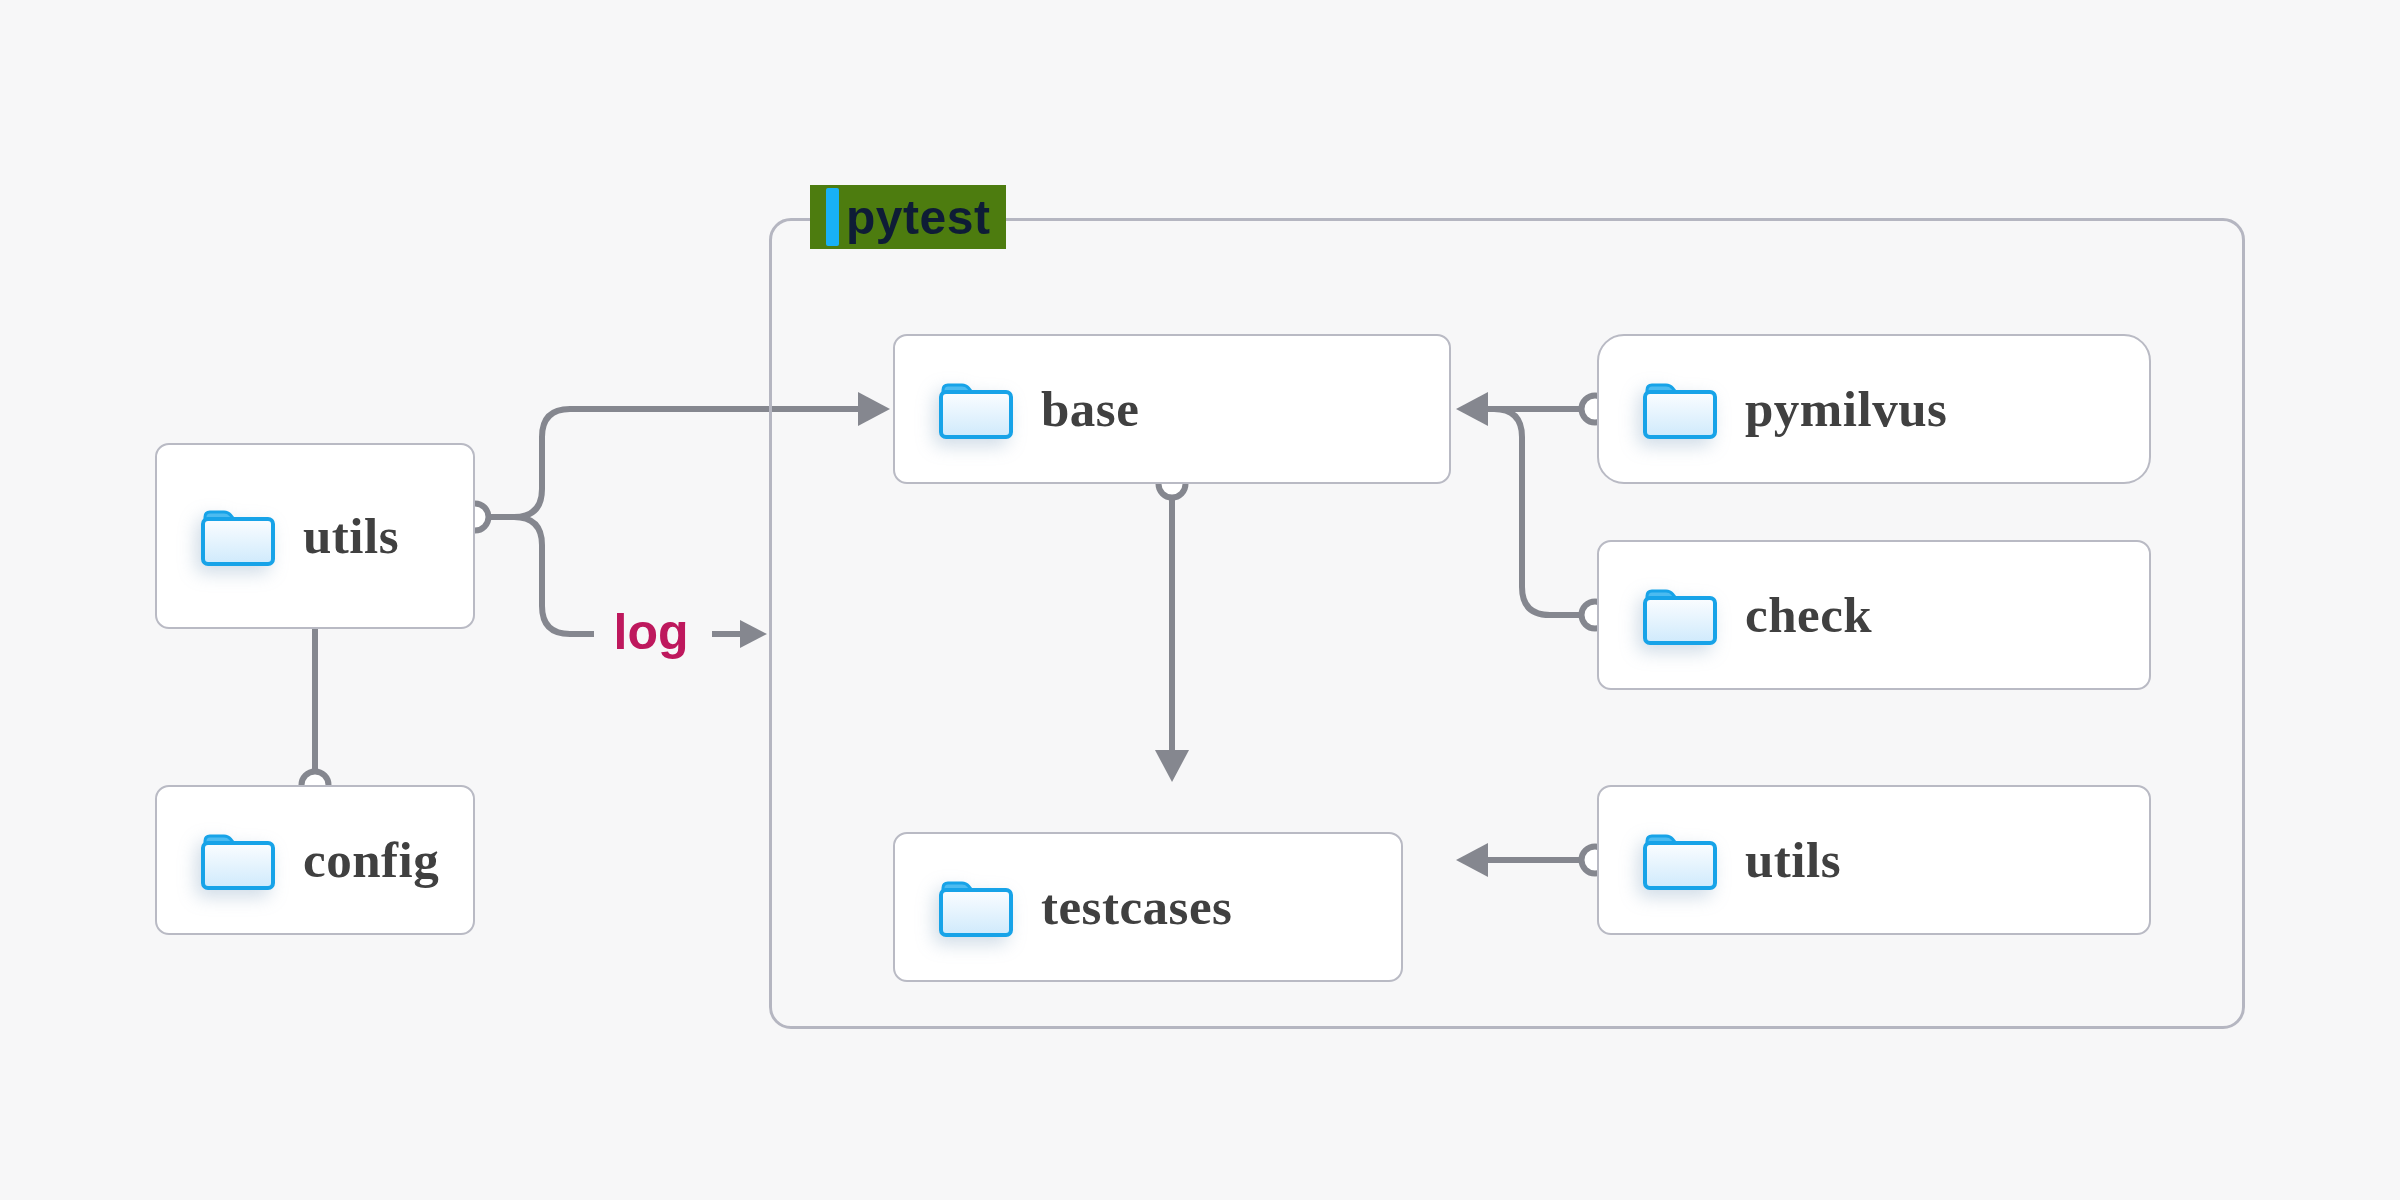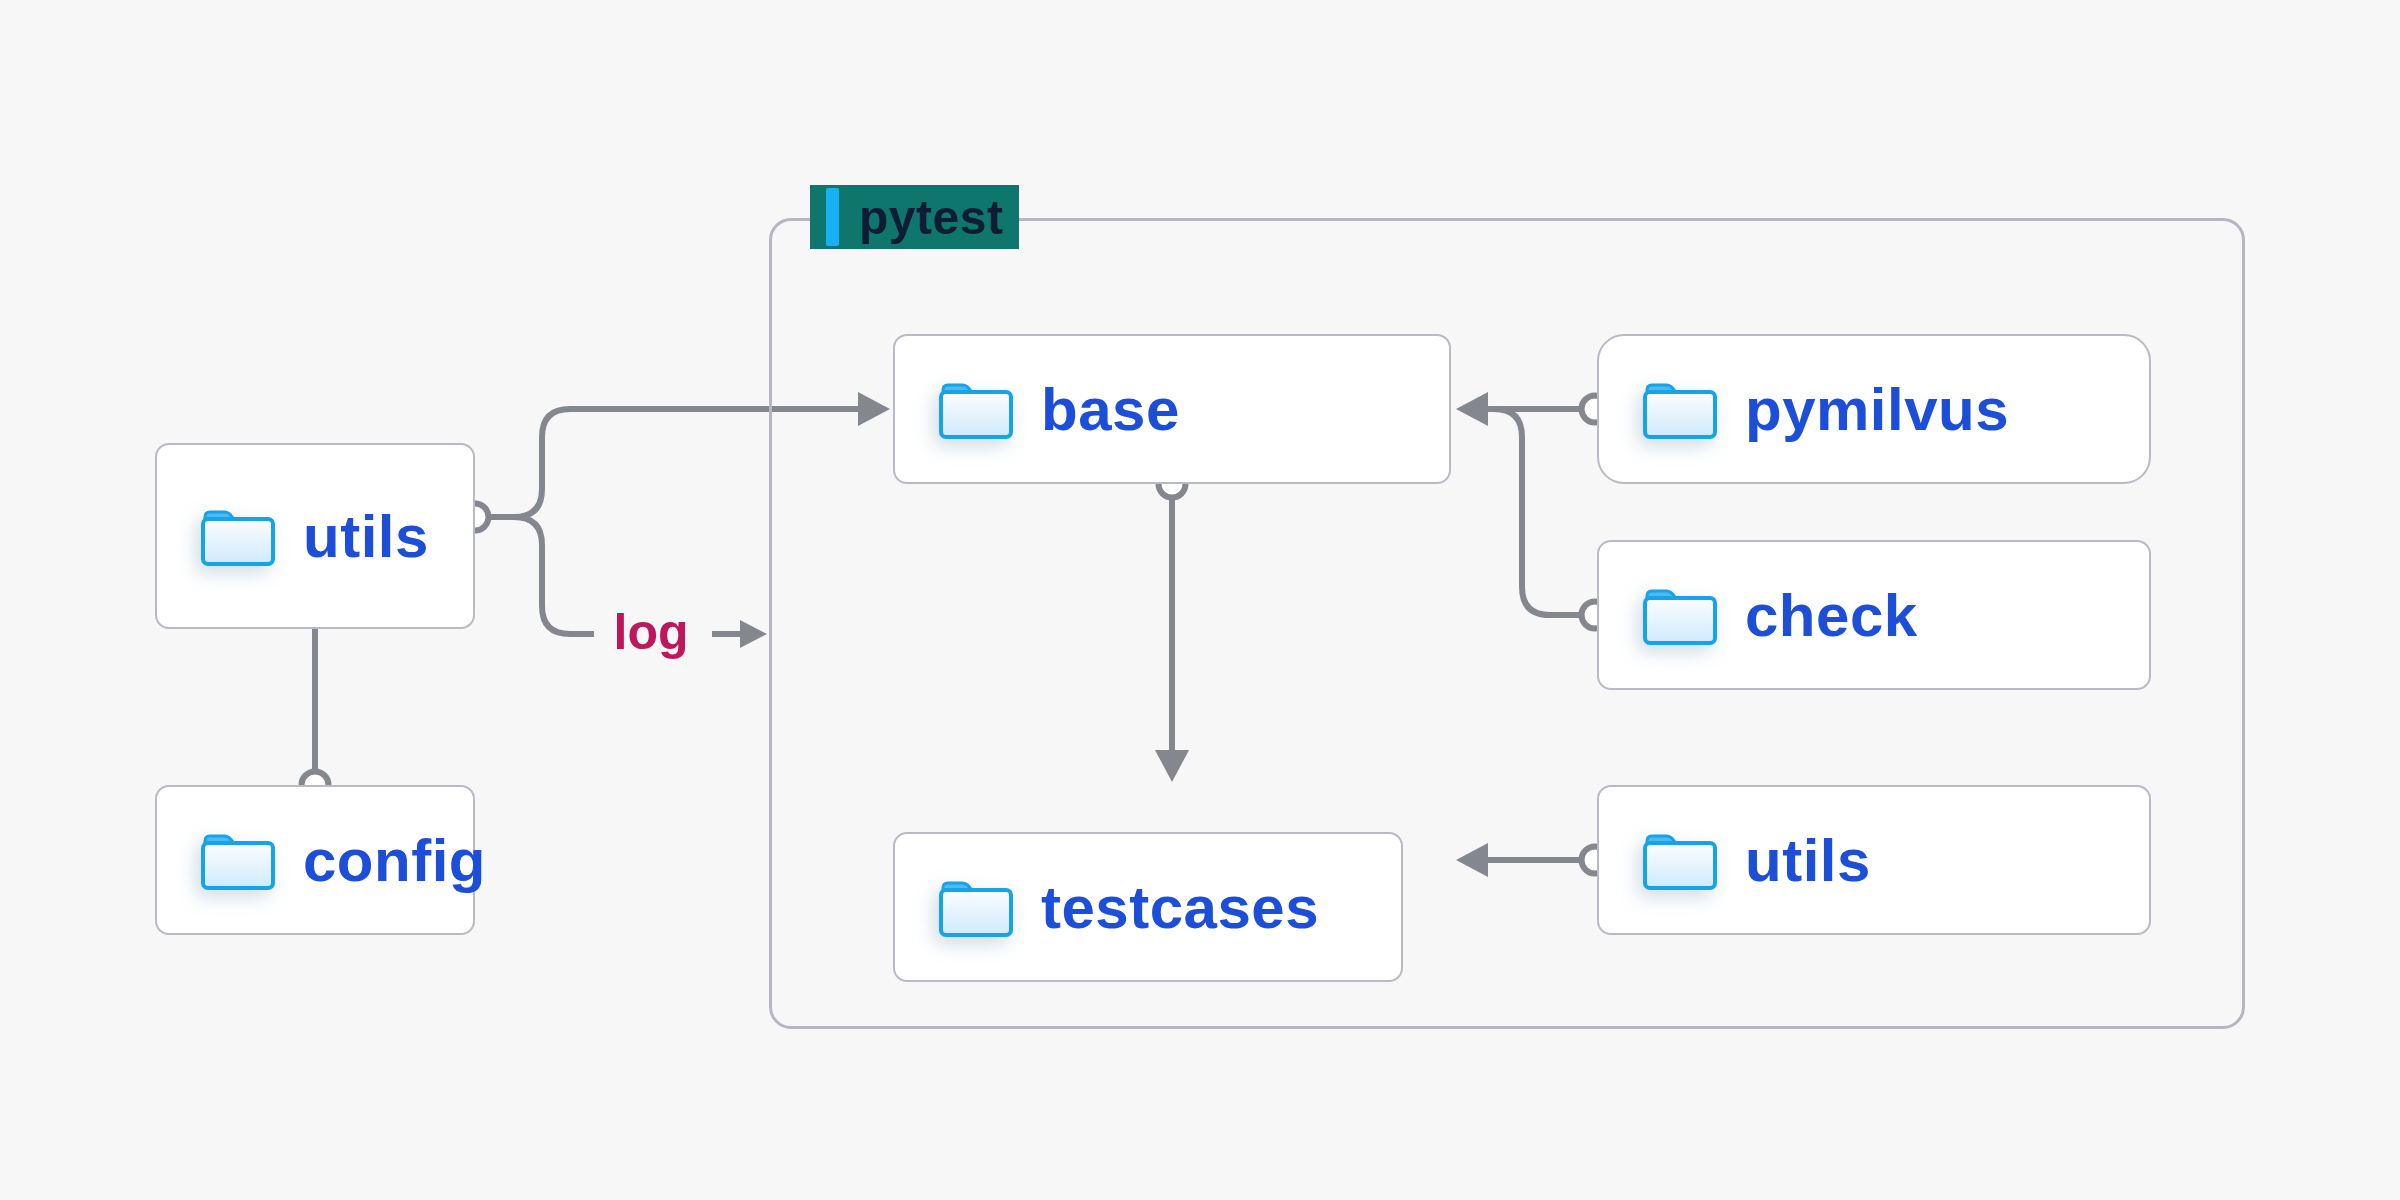--- a/index.html
+++ b/index.html
@@ -36,22 +36,22 @@
     border-radius: 22px;
     box-sizing: border-box;
   }
   .group-label {
     position: absolute;
     left: 810px;
     top: 185px;
     height: 64px;
     display: flex;
     align-items: center;
-    gap: 20px;
-    background: #0f766e;
+    gap: 7px;
+    background: #4d7c0f;
     padding: 0 16px;
   }
   .group-label .accent-bar {
     width: 13px;
     height: 58px;
     background: #18b1f6;
     border-radius: 2px;
   }
   .group-label .group-title {
     font-size: 48px;
@@ -64,24 +64,25 @@
     background: #ffffff;
     border: 2.5px solid #b9bac4;
     border-radius: 14px;
     box-sizing: border-box;
     display: flex;
     align-items: center;
     padding-left: 42px;
     gap: 26px;
   }
   .node .node-label {
-    font-size: 60px;
+    font-size: 51px;
     font-weight: 700;
-    color: #1d4ed8;
+    color: #404040;
     letter-spacing: 0.5px;
+    font-family: Liberation Serif, serif;
   }
   .node-utils     { left: 155px;  top: 443px; width: 320px; height: 186px; }
   .node-config    { left: 155px;  top: 785px; width: 320px; height: 150px; }
   .node-base      { left: 893px;  top: 334px; width: 558px; height: 150px; }
   .node-testcases { left: 893px;  top: 832px; width: 510px; height: 150px; }
   .node-pymilvus  { left: 1597px; top: 334px; width: 554px; height: 150px; border-radius: 27px; }
   .node-check     { left: 1597px; top: 540px; width: 554px; height: 150px; }
   .node-common    { left: 1597px; top: 785px; width: 554px; height: 150px; }
   .folder {
     flex: 0 0 auto;

